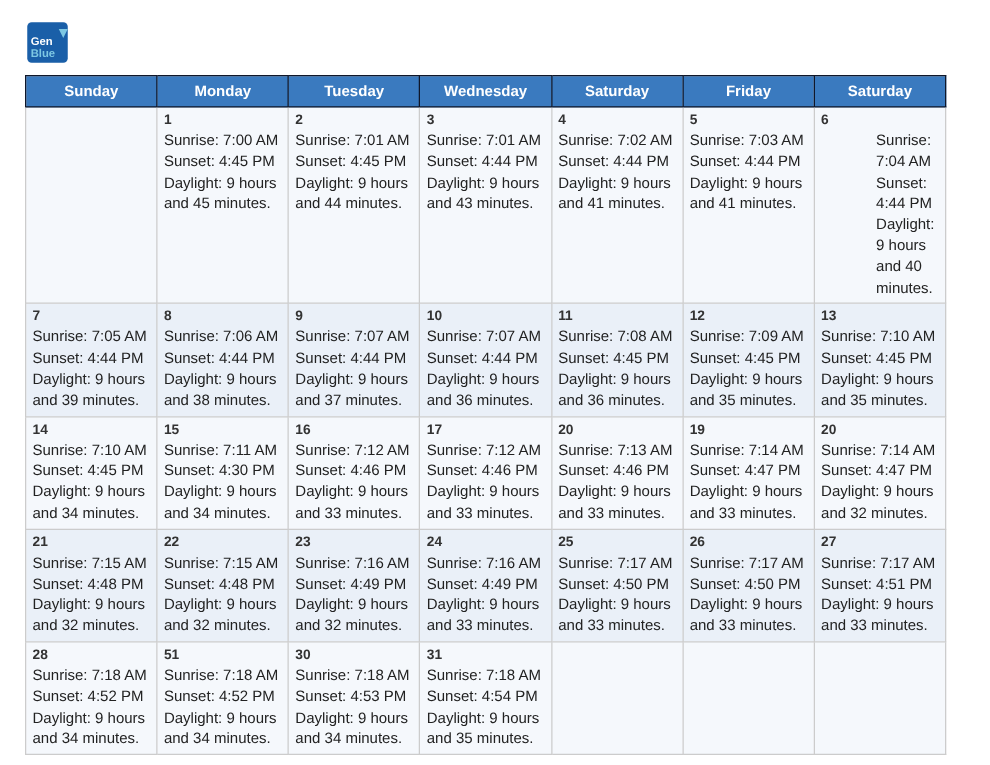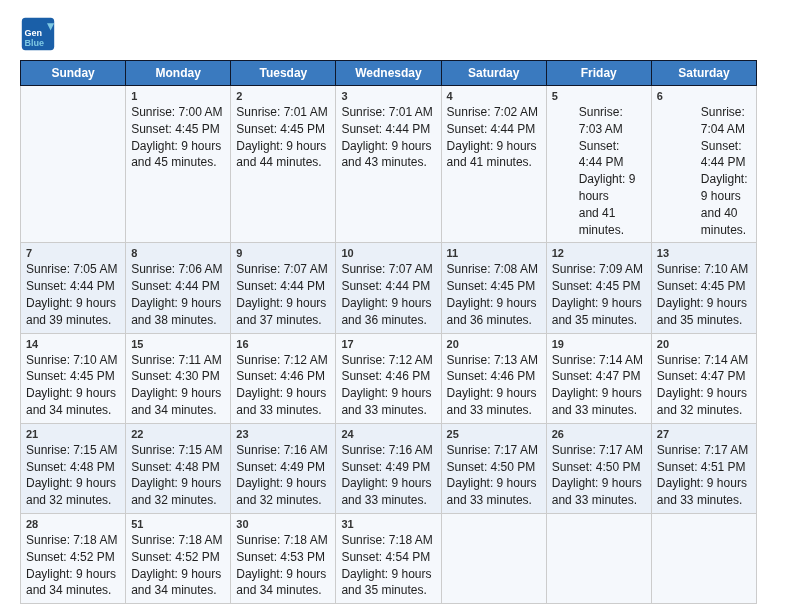--- a/index.html
+++ b/index.html
@@ -151,21 +151,21 @@
           </td>
           <td>
             <span class="day-number">4</span>
             <div class="cell-content" style="white-space: pre-line;">Sunrise: 7:02 AM
 Sunset: 4:44 PM
 Daylight: 9 hours
 and 41 minutes.</div>
           </td>
           <td>
             <span class="day-number">5</span>
-            <div class="cell-content" style="white-space: pre-line; margin-left: 27px;">Sunrise: 7:03 AM
+            <div class="cell-content" style="white-space: pre-line;">Sunrise: 7:03 AM
 Sunset: 4:44 PM
 Daylight: 9 hours
 and 41 minutes.</div>
           </td>
           <td>
             <span class="day-number">6</span>
             <div class="cell-content" style="white-space: pre-line; margin-left: 44px;">Sunrise: 7:04 AM
 Sunset: 4:44 PM
 Daylight: 9 hours
 and 40 minutes.</div>

